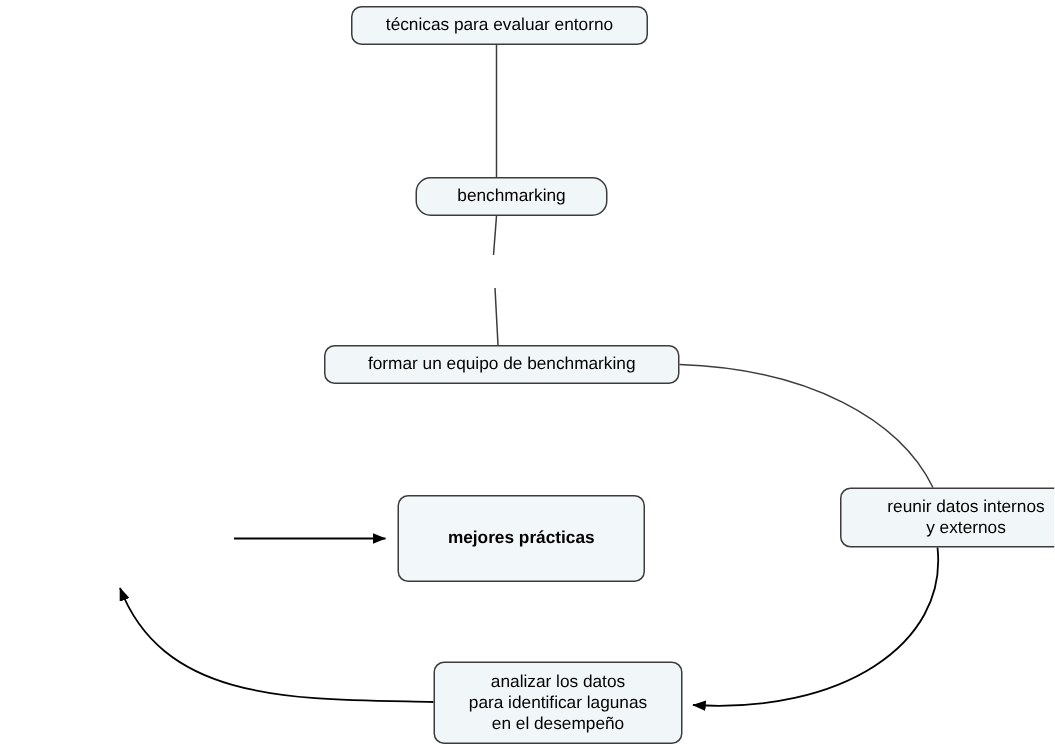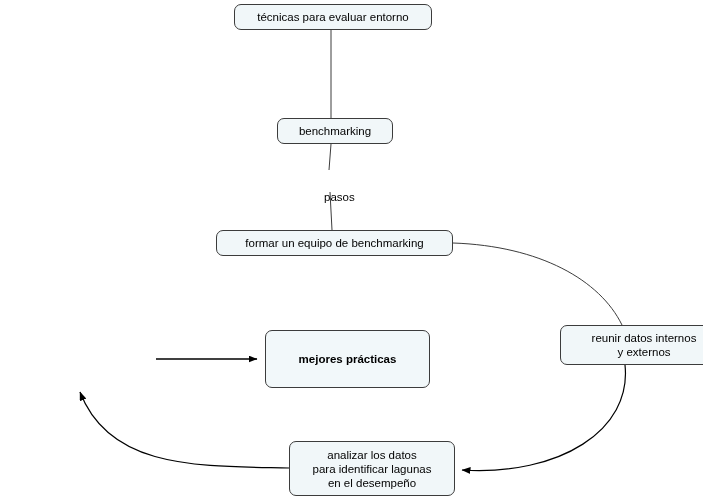--- a/index.html
+++ b/index.html
@@ -75,27 +75,24 @@
 
     <path d="M 289 468 C 200 466, 110 470, 80 392" fill="none" stroke="#000000" stroke-width="1.2" marker-end="url(#arrowhead)"></path>
 
     <path d="M 156 359 L 257 359" fill="none" stroke="#000000" stroke-width="1.4" marker-end="url(#arrowhead)"></path>
   </svg>
 
   <div class="node" style="left:234px; top:4px; width:198px; height:26px;">
     <span>técnicas para evaluar entorno</span>
   </div>
 
-  <div class="node" style="left:277px; top:118px; width:116px; height:26px;">
+  <div class="node" style="left:277px; top:118px; width:128px; height:26px;border-radius:10px;">
     <span>benchmarking</span>
   </div>
 
-  <div class="edge-label" style="left:311px; top:176px; width:44px;">
-    <span>pasos</span>
-  </div>
 
   <div class="node" style="left:216px; top:230px; width:237px; height:26px;text-align:center;">
     <span>formar un equipo de benchmarking</span>
   </div>
 
   <div class="node" style="left:560px; top:325px; width:168px; height:40px;">
     <span>reunir datos internos
 y externos</span>
   </div>
 

